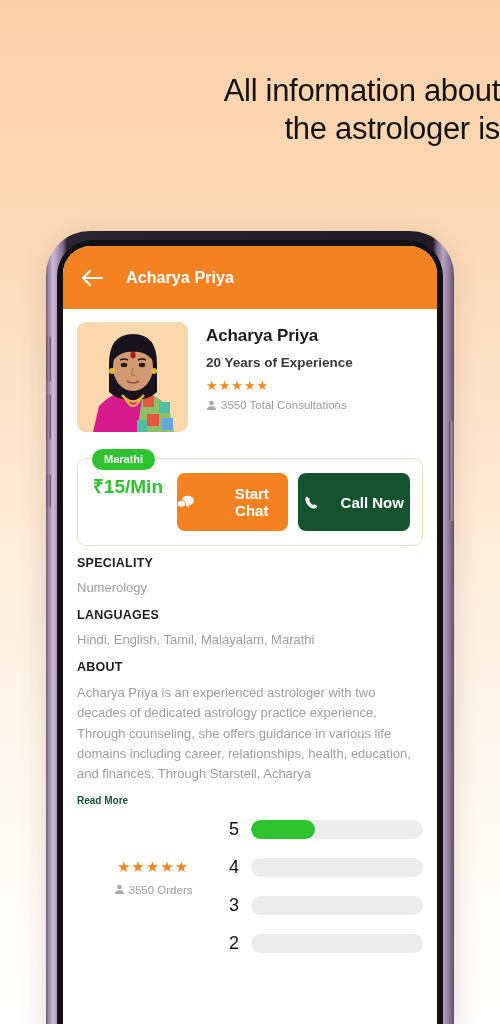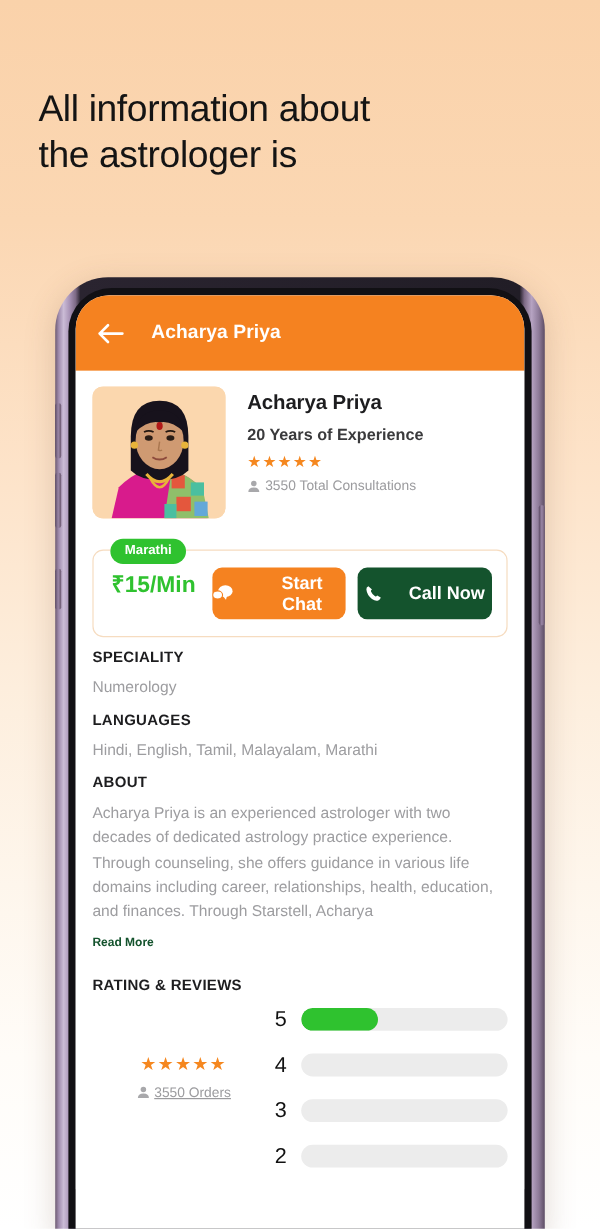--- a/index.html
+++ b/index.html
@@ -19,21 +19,21 @@
         #fdeedd 56%,
         #fef6ec 72%,
         #fffcf8 86%,
         #ffffff 100%);
     position: relative;
   }
 
   
   .headline {
     padding-top: 72px;
-    text-align: left;
+    text-align: right;
     line-height: 1.22;
     padding-left: 32px;
   }
   .headline-line {
     font-size: 31px;
     font-weight: 500;
     letter-spacing: -0.3px;
     color: #141414;
     display: block;
   }
@@ -205,21 +205,21 @@
     flex: 0 0 auto;
     padding-left: 3px;
     padding-right: 14px;
   }
   .act-btn {
     border: none;
     border-radius: 8px;
     color: #fff;
     font-size: 15px;
     font-weight: 700;
-    height: 43px;
+    height: 58px;
     display: flex;
     align-items: center;
     justify-content: center;
     gap: 22px;
     cursor: pointer;
     font-family: "Liberation Sans", sans-serif;
   }
   .chat-btn { background: #f58220; width: 113px; margin-right: 10px; }
   .call-btn { background: #14532d; width: 115px; }
 
@@ -279,21 +279,20 @@
   .rr-stars { margin-top: 8px; }
   .rr-stars .star { font-size: 15px; }
   .rr-orders {
     margin-top: 8px;
     font-size: 11.5px;
     color: #9b9b9e;
     display: flex;
     align-items: center;
     justify-content: center;
     gap: 4px;
-    text-decoration: underline;
   }
   .rr-right { flex: 1; padding-top: 3px; }
   .bar-row {
     display: flex;
     align-items: center;
     margin-bottom: 17px;
   }
   .bar-label {
     width: 22px;
     font-size: 18px;
@@ -432,21 +431,20 @@
       
       <div class="sec-title">LANGUAGES</div>
       <div class="sec-text">Hindi, English, Tamil, Malayalam, Marathi</div>
 
       
       <div class="sec-title">ABOUT</div>
       <div class="about-text">Acharya Priya is an experienced astrologer with two decades of dedicated astrology practice experience. Through counseling, she offers guidance in various life domains including career, relationships, health, education, and finances. Through Starstell, Acharya</div>
       <span class="read-more">Read More</span>
 
       
-      <div class="rr-title">RATING &amp; REVIEWS</div>
       <div class="rr-body">
         <div class="rr-left">
           <div class="rr-stars">
             <span class="star">★★★★★</span>
           </div>
           <div class="rr-orders">
             <svg width="11" height="11" viewBox="0 0 12 12">
               <circle cx="6" cy="3.2" r="2.5" fill="#a8a8ab"></circle>
               <path d="M1 11 Q1 6.8 6 6.8 Q11 6.8 11 11 Z" fill="#a8a8ab"></path>
             </svg>

